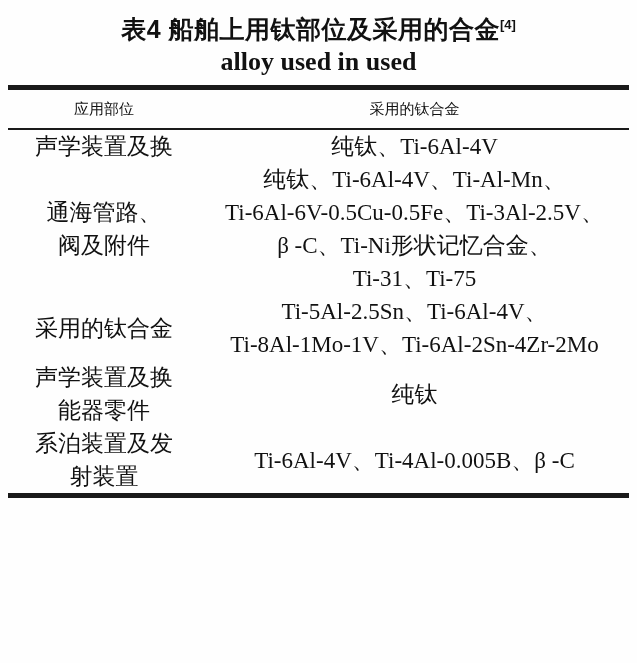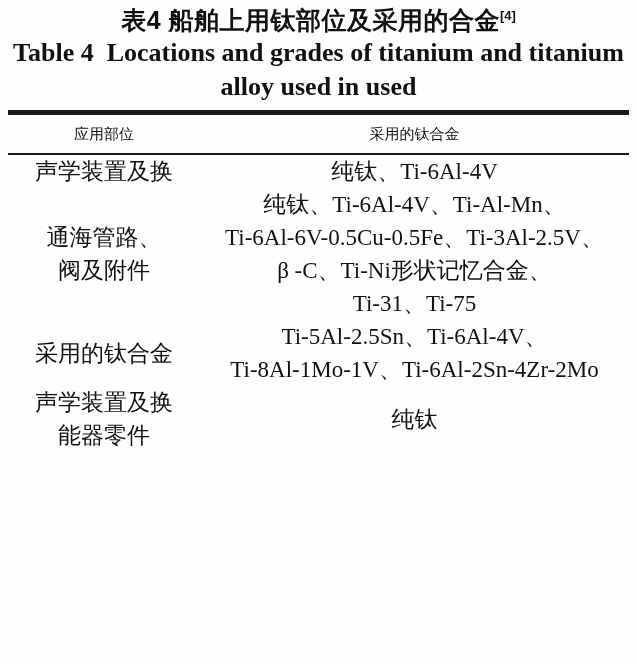--- a/index.html
+++ b/index.html
@@ -5,20 +5,21 @@
   html, body { margin: 0; padding: 0; }
   body {
     width: 637px; height: 663px;
     background: #ffffff;
     overflow: hidden;
   }
   .page {
     position: relative;
     width: 637px; height: 663px;
     box-sizing: border-box;
+    padding-top: 9px;
     background: var(--bg, #fefefe);
     color: var(--ink, #111111);
   }
   .title-zh {
     text-align: center;
     font-family: "Liberation Sans", "DejaVu Sans", sans-serif;
     font-weight: 700;
     font-size: 25px;
     line-height: 32px;
     white-space: pre;
@@ -69,21 +70,20 @@
     white-space: pre;
   }
 </style>
 </head>
 <body>
 
 <div class="page">
 
   <div class="title-zh"><span>表4 船舶上用钛部位及采用的合金</span><sup>[4]</sup></div>
 
-  <div class="title-en">Table 4  Locations and grades of titanium and titanium</div>
 
   <div class="title-en">alloy used in used</div>
 
   <table class="tbl">
     <thead>
       <tr>
         <th class="col-loc">应用部位</th>
         <th>采用的钛合金</th>
       </tr>
     </thead>
@@ -119,16 +119,25 @@
         </tr>
         <tr>
           <td class="col-loc">
             <div class="line">声学装置及换</div>
             <div class="line">能器零件</div>
           </td>
           <td>
             <div class="line">纯钛</div>
           </td>
         </tr>
+        <tr class="last">
+          <td class="col-loc">
+            <div class="line">系泊装置及发</div>
+            <div class="line">射装置</div>
+          </td>
+          <td>
+            <div class="line">Ti-6Al-4V、Ti-4Al-0.005B、β -C</div>
+          </td>
+        </tr>
       </tbody>
   </table>
 
 </div>
 
 </body></html>

